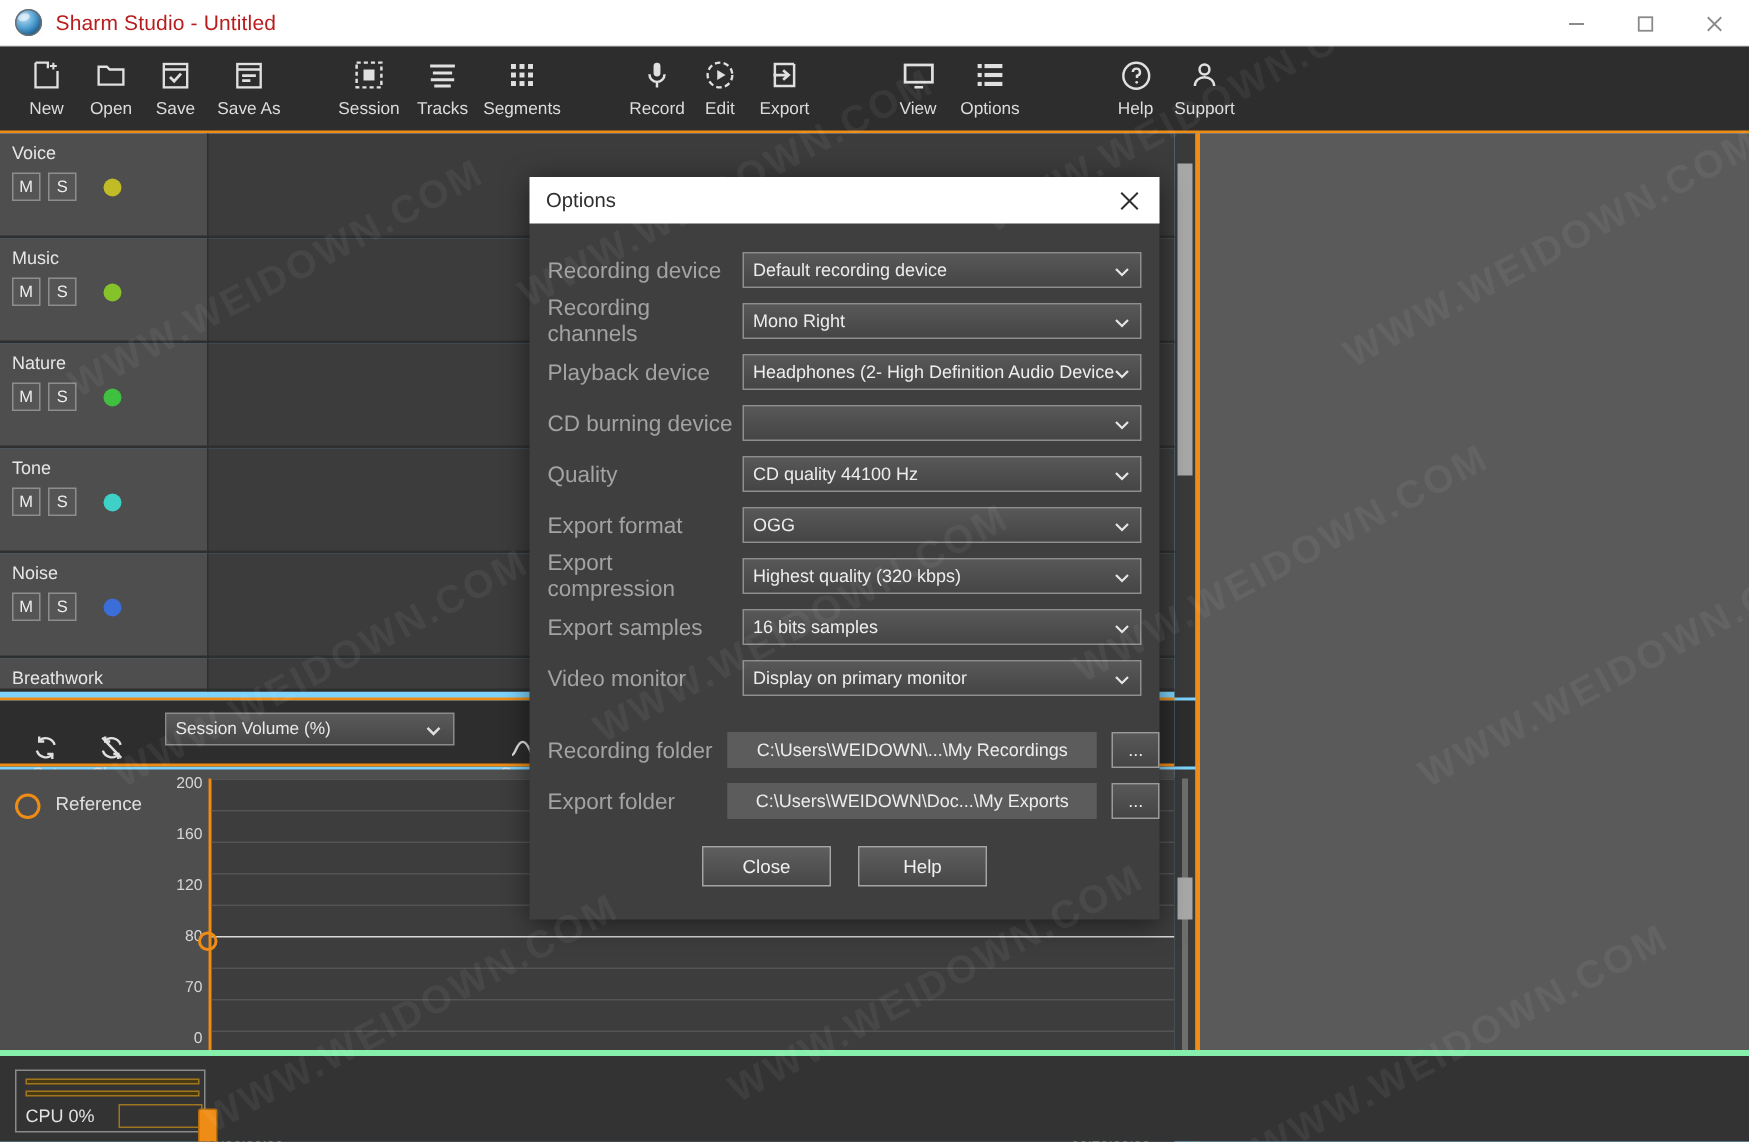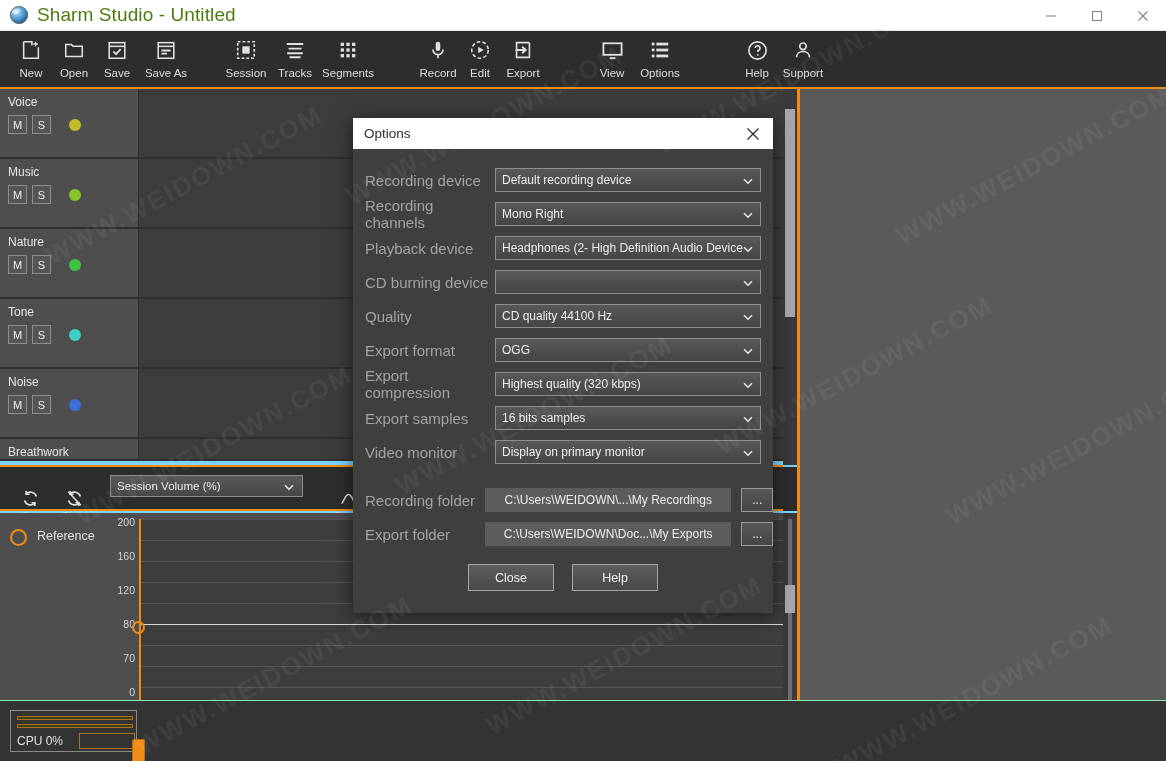--- a/index.html
+++ b/index.html
@@ -17,21 +17,21 @@
   
   .titlebar{
     position:absolute; left:0; top:0; width:1166px; height:31px;
     background:#ffffff; border-bottom:1px solid #e3e3e3;
     display:flex; align-items:center;
   }
   .app-logo{ width:18px;height:18px;margin-left:10px;margin-right:9px;border-radius:50%;
     background:radial-gradient(circle at 35% 32%, #bfe0f5 0%, #4f9fd0 42%, #1d5f91 72%, #143f63 100%);
     box-shadow:inset 0 0 0 1px #6f6f6f; position:relative; overflow:hidden;}
   .app-logo:after{content:"";position:absolute;left:2px;top:3px;width:8px;height:5px;border-radius:50%;background:rgba(255,255,255,.55);transform:rotate(-18deg);}
-  .title-text{ font-size:19px; color:#4d7c0f; letter-spacing:.1px;}
+  .title-text{ font-size:14px; color:#b91c1c; letter-spacing:.1px;}
   .win-ctrls{ position:absolute; right:0; top:0; height:31px; display:flex;}
   .win-btn{ width:46px;height:31px;display:flex;align-items:center;justify-content:center;}
   .win-btn svg{ display:block; }
 
   
   .toolbar{
     position:absolute; left:0; top:31px; width:1166px; height:58px;
     background:#2d2d2d; border-bottom:2px solid #ef8c16;
     display:flex; align-items:flex-start;
   }
@@ -113,21 +113,21 @@
   .vscroll-thumb{ position:absolute;left:2px;top:20px;width:10px;height:208px;background:#a8a8a8;}
   .vscroll2-outer{ position:absolute;left:783px;top:424px;width:14px;height:228px;background:#3a3a3a;}
   .vscroll2-thumb{ position:absolute;left:2px;top:72px;width:10px;height:28px;background:#a8a8a8;}
   .vscroll2-track{ position:absolute;left:5px;top:6px;width:4px;height:216px;background:#6e6e6e;}
   .env-tb-right{ position:absolute;left:783px;top:378px;width:14px;height:44px;background:#2d2d2d;}
   .right-orange{ position:absolute;left:797px;top:0;width:3px;height:672px;background:#ef8c16;}
   .right-panel{ position:absolute;left:800px;top:0;width:366px;height:672px;background:#5a5a5a;}
 
   
   .transport{ position:absolute;left:0;top:700px;width:1166px;height:61px;background:#333333;
-              border-top:1px solid #86efac;}
+              border-top:4px solid #86efac;}
   .cpu-box{ position:absolute;left:10px;top:9px;width:127px;height:42px;border:1px solid #8a8a8a;
             background:#333;}
   .cpu-bar{ position:absolute;left:6px;width:116px;height:4px;border:1px solid #a0751f;background:#4a3a14;}
   .cpu-lbl{ position:absolute;left:6px;top:23px;font-size:12px;color:#e2e2e2;}
   .cpu-meter{ position:absolute;left:68px;top:22px;width:56px;height:16px;border:1px solid #a0751f;background:#333;}
 
   
   .dlg{
     position:absolute;left:353px;top:118px;width:420px;height:495px;
     background:#3f3f3f; box-shadow:0 3px 18px rgba(0,0,0,.55); z-index:40;

